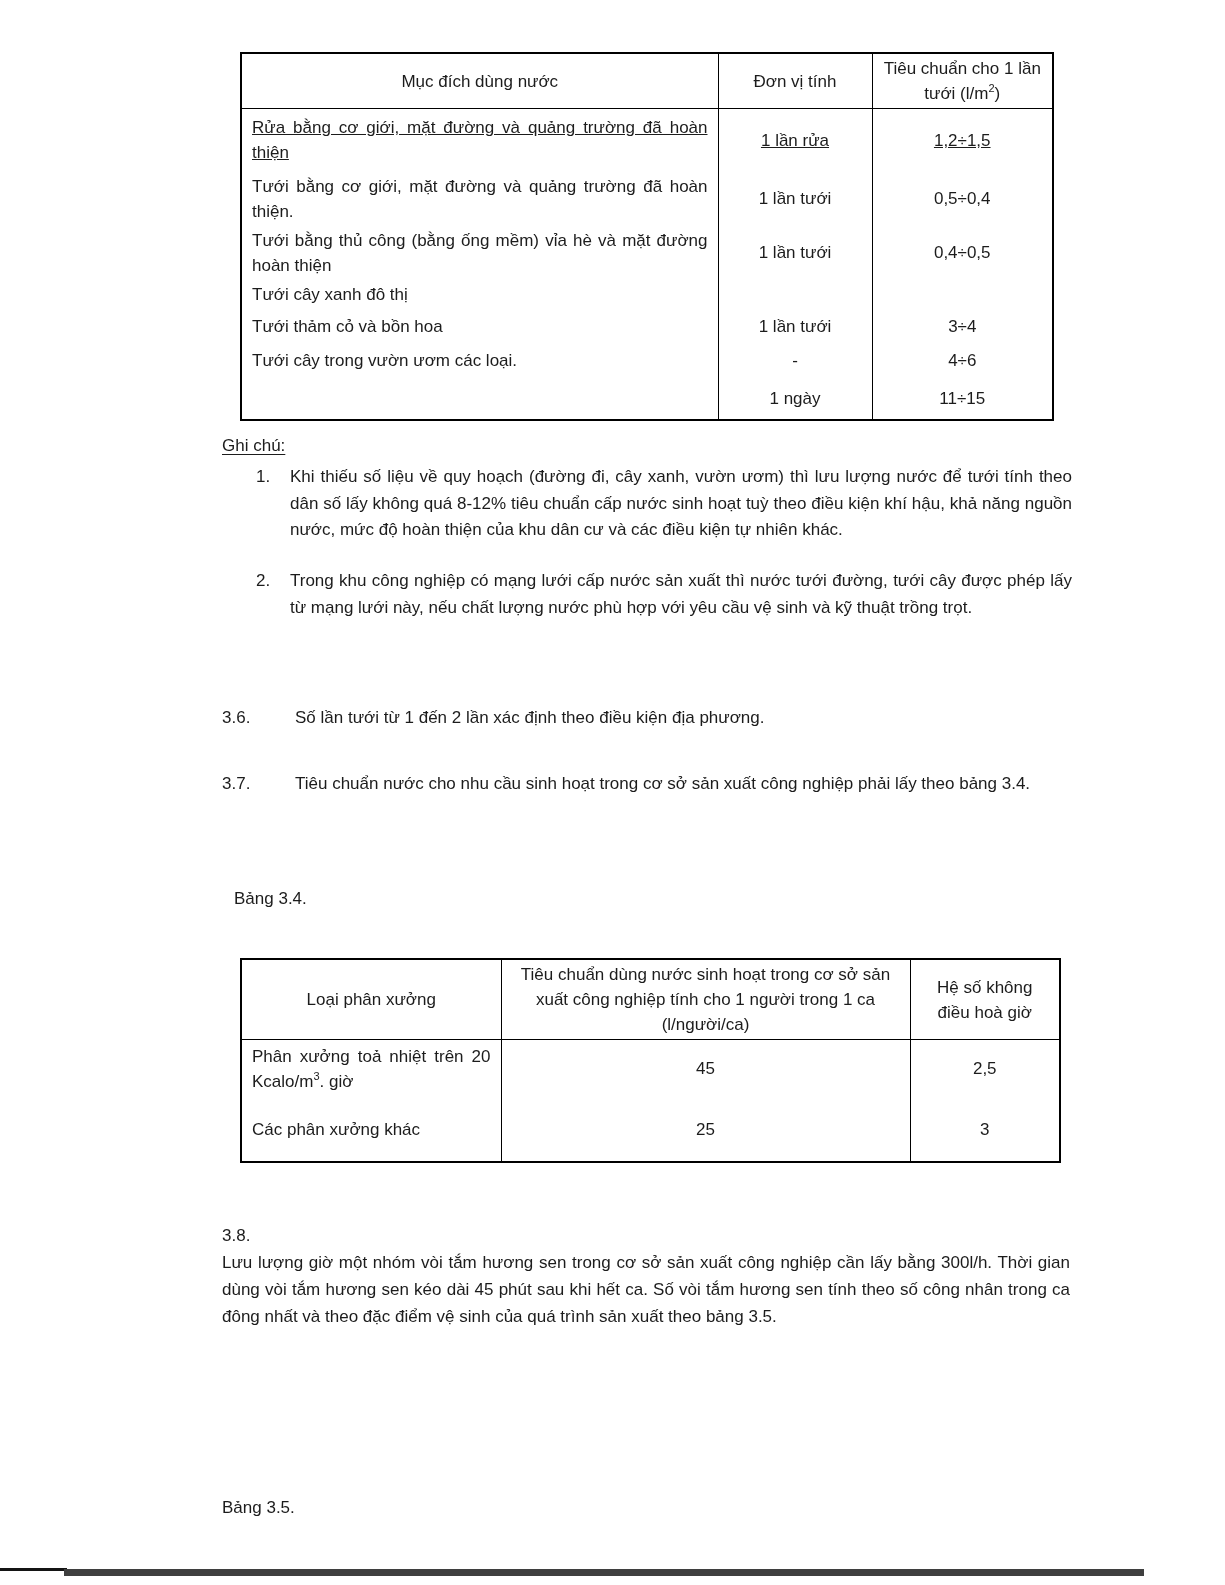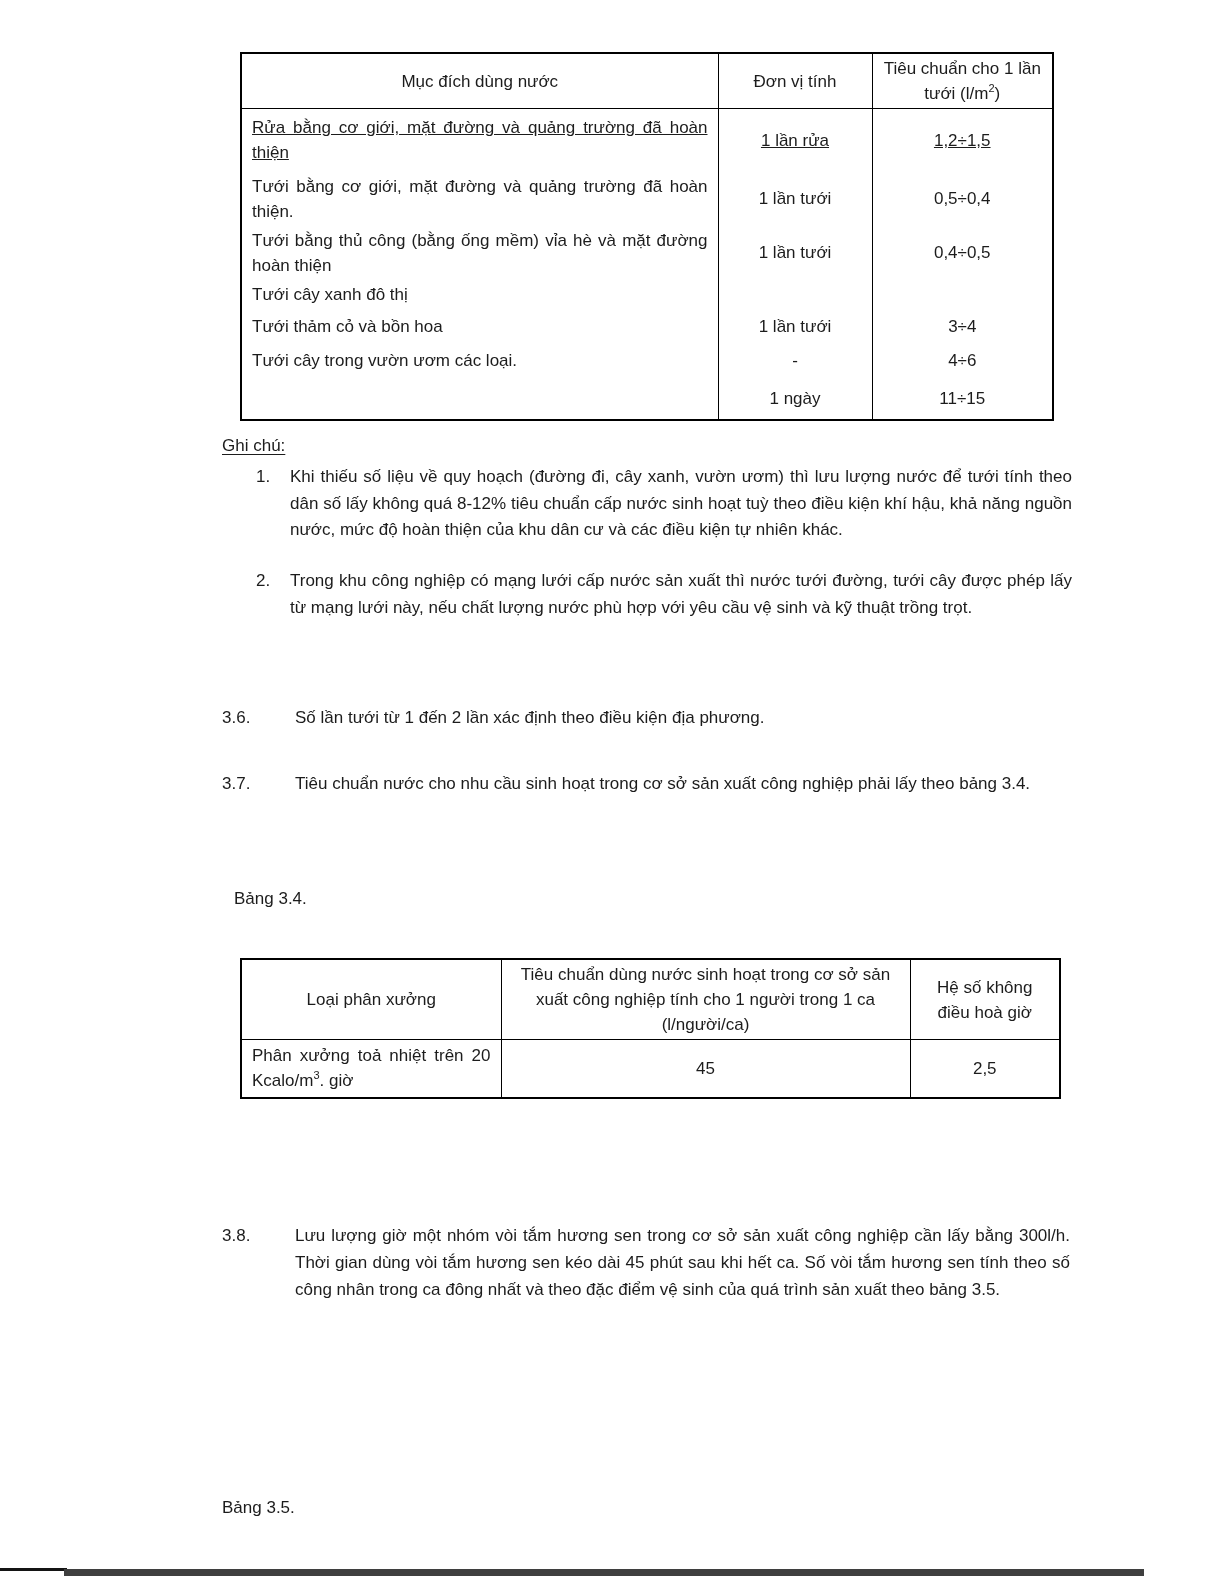--- a/index.html
+++ b/index.html
@@ -36,21 +36,21 @@
   .note{left:256px;width:816px;display:flex;}
   .note .num{width:34px;flex:none;line-height:26.5px;}
   .note .txt{flex:1;text-align:justify;line-height:26.5px;}
   .note1{top:464px;}
   .note2{top:568px;}
   .section{left:222px;width:848px;display:flex;}
   .section .num{width:73px;flex:none;line-height:27px;}
   .section .txt{flex:1;line-height:27px;}
   .sec36{top:704px;}
   .sec37{top:770px;}
-  .sec38{top:1222px;}
+  .sec38{top:1222px;flex-direction:column;}
   .sec38 .txt{text-align:justify;}
   .tbl-label34{left:222px;top:889px;margin-left:12px;}
   .tbl-label35{left:222px;top:1498px;}
   
   .edge-thin{left:0;top:1568px;width:67px;height:3px;background:#141414;}
   .edge-bar{left:64px;top:1569px;width:1080px;height:7px;background:#3f3f3f;}
 </style>
 </head>
 <body>
 
@@ -142,20 +142,25 @@
       <th>Tiêu chuẩn dùng nước sinh hoạt trong cơ sở sản xuất công nghiệp tính cho 1 người trong 1 ca (l/người/ca)</th>
       <th>Hệ số không điều hoà giờ</th>
     </tr>
   </thead>
   <tbody>
     <tr class="s0">
       <td class="desc vtop pt6"><span>Phân xưởng toả nhiệt trên 20 Kcalo/m</span><sup>3</sup><span>. giờ</span></td>
       <td class="center vtop pt6">45</td>
       <td class="center vtop pt6">2,5</td>
     </tr>
+    <tr class="s1">
+      <td class="desc vtop"><span>Các phân xưởng khác</span><sup></sup><span></span></td>
+      <td class="center vtop pt14">25</td>
+      <td class="center vtop pt14">3</td>
+    </tr>
   </tbody>
 </table>
 
 <div class="abs section sec38">
   <span class="num">3.8.</span>
   <span class="txt">Lưu lượng giờ một nhóm vòi tắm hương sen trong cơ sở sản xuất công nghiệp cần lấy bằng 300l/h. Thời gian dùng vòi tắm hương sen kéo dài 45 phút sau khi hết ca. Số vòi tắm hương sen tính theo số công nhân trong ca đông nhất và theo đặc điểm vệ sinh của quá trình sản xuất theo bảng 3.5.</span>
 </div>
 
 <div class="abs tbl-label35">Bảng 3.5.</div>
 

